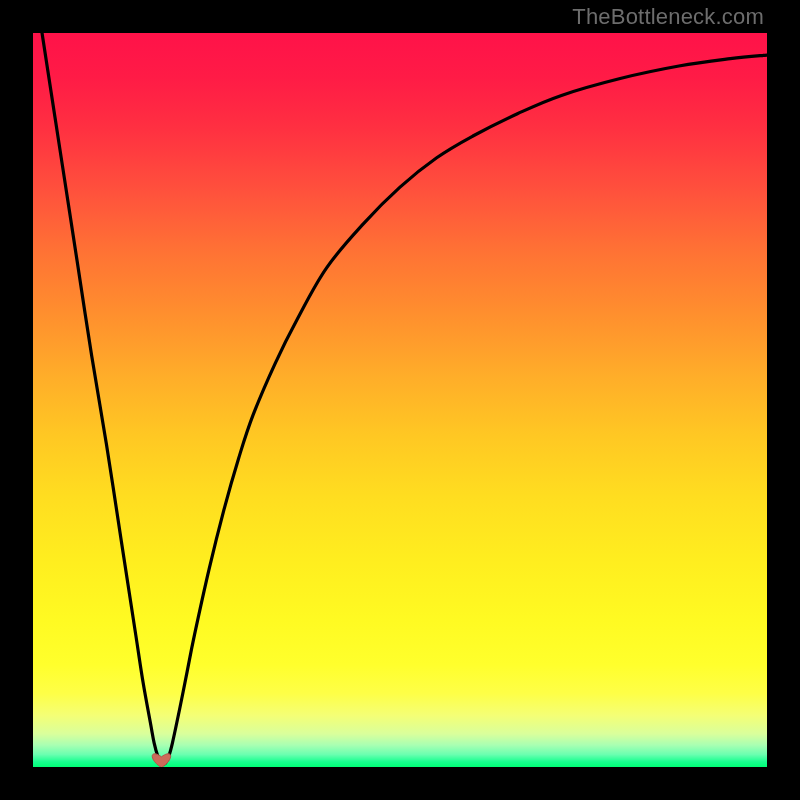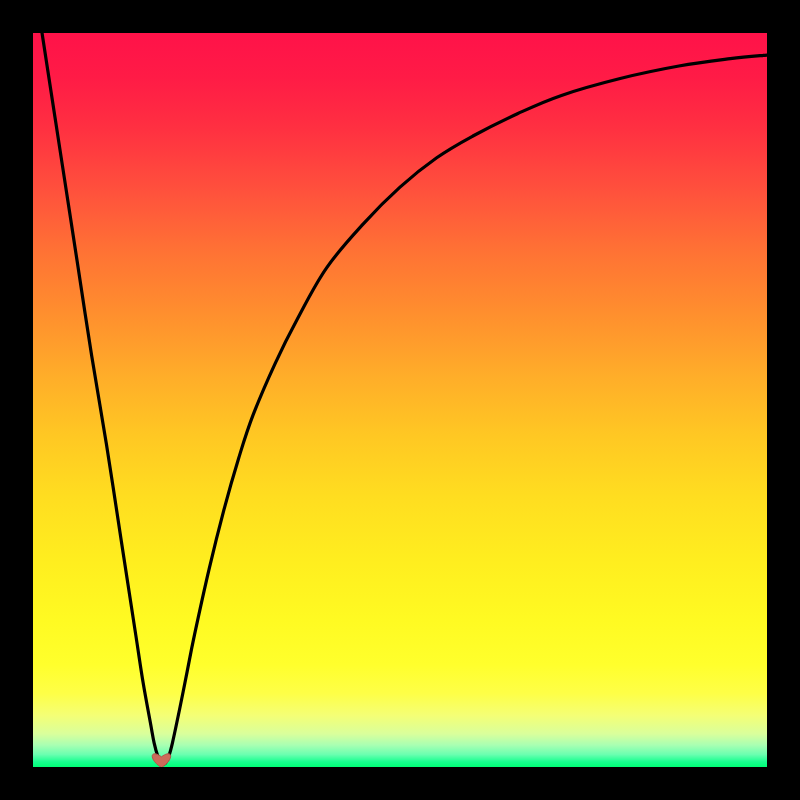--- a/index.html
+++ b/index.html
@@ -85,14 +85,15 @@
 
     <svg class="curve-svg" viewBox="0 0 734 734" preserveAspectRatio="none">
       <path id="curve-path" fill="none" stroke="#000000" stroke-width="3.2" stroke-linejoin="round" stroke-linecap="round" d="M 0.00 -58.72 C 2.64 -41.54 9.40 2.35 14.68 36.70 C 19.96 71.05 24.08 97.77 29.36 132.12 C 34.64 166.47 38.76 193.19 44.04 227.54 C 49.32 261.89 53.44 289.93 58.72 322.96 C 64.00 355.99 68.12 378.01 73.40 411.04 C 78.68 444.07 82.80 472.11 88.08 506.46 C 93.36 540.81 98.80 576.12 102.76 601.88 C 106.72 627.64 107.46 633.74 110.10 649.59 C 112.74 665.44 115.46 679.13 117.44 689.96 C 119.42 700.79 119.79 703.83 121.11 709.78 C 122.43 715.72 123.46 719.29 124.78 722.99 C 126.10 726.69 127.13 729.01 128.45 730.33 C 129.77 731.65 130.80 731.65 132.12 730.33 C 133.44 729.01 134.47 726.69 135.79 722.99 C 137.11 719.29 137.48 718.37 139.46 709.78 C 141.44 701.19 144.16 688.10 146.80 675.28 C 149.44 662.46 151.50 651.79 154.14 638.58 C 156.78 625.37 157.52 620.38 161.48 601.88 C 165.44 583.38 170.88 558.28 176.16 535.82 C 181.44 513.36 185.56 496.92 190.84 477.10 C 196.12 457.28 200.24 442.90 205.52 425.72 C 210.80 408.54 213.59 398.86 220.20 381.68 C 226.81 364.50 234.29 347.48 242.22 330.30 C 250.15 313.12 254.99 303.44 264.24 286.26 C 273.49 269.08 281.71 252.06 293.60 234.88 C 305.49 217.70 317.09 205.37 330.30 190.84 C 343.51 176.31 353.79 166.03 367.00 154.14 C 380.21 142.25 390.49 134.03 403.70 124.78 C 416.91 115.53 425.87 110.69 440.40 102.76 C 454.93 94.83 468.59 88.01 484.44 80.74 C 500.29 73.47 509.98 68.73 528.48 62.39 C 546.98 56.05 566.06 50.79 587.20 45.51 C 608.34 40.22 626.10 36.60 645.92 33.03 C 665.74 29.46 681.45 27.67 697.30 25.69 C 713.15 23.71 727.39 22.68 734.00 22.02"></path>
       <g id="marker">
           <path d="M 128.45 734.6 C 115.24999999999999 726.2 117.04999999999998 715.4 128.45 723.8 C 139.85 715.4 141.64999999999998 726.2 128.45 734.6 Z" fill="#cc6b5a" stroke="#b35849" stroke-width="1"></path>
         </g>
     </svg>
 
   </div>
 
+  <div class="watermark">TheBottleneck.com</div>
 
 </div>
 
 </body></html>

